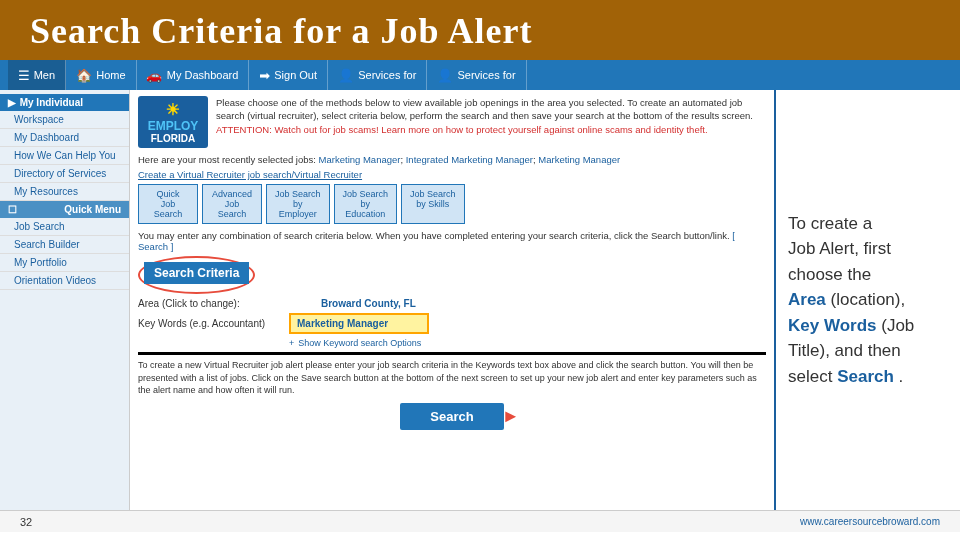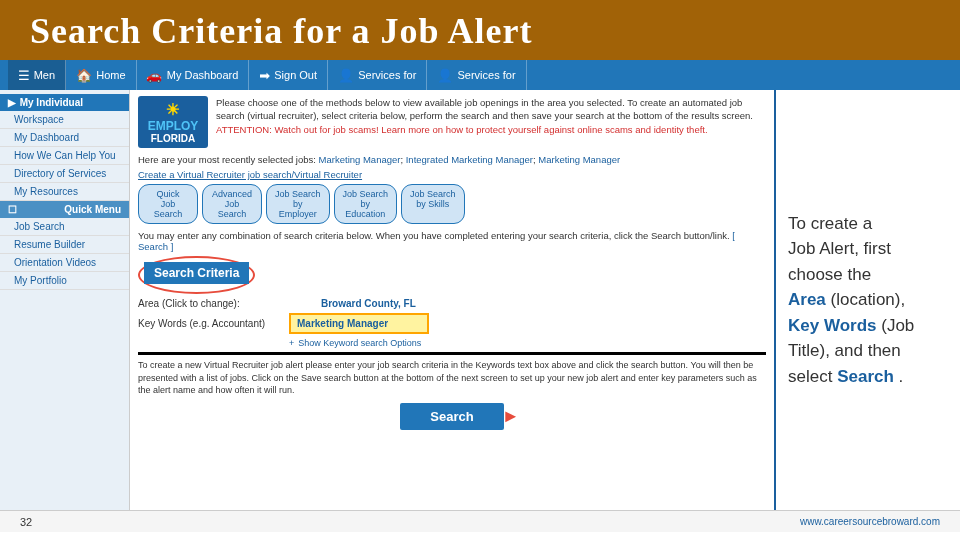--- a/index.html
+++ b/index.html
@@ -157,21 +157,21 @@
       flex-wrap: wrap;
     }
     .tab-item {
       background: #d0e4f5;
       border: 1px solid #2176b8;
       color: #1a5f9e;
       font-size: 9px;
       padding: 4px 8px;
       text-align: center;
       cursor: pointer;
-      border-radius: 11px;
+      border-radius: 0;
       min-width: 60px;
     }
 
     
     .search-criteria-label {
       background: #2176b8;
       color: #fff;
       font-size: 12px;
       font-weight: bold;
       padding: 4px 10px;
@@ -373,27 +373,27 @@
       <span>My Resources</span>
     </div>
     <div class="sidebar-subheader">
       <span>☐</span>
       <span>Quick Menu</span>
     </div>
     <div class="sidebar-quick-item">
       <span>Job Search</span>
     </div>
     <div class="sidebar-quick-item">
-      <span>Resume Builder</span>
+      <span>Search Builder</span>
+    </div>
+    <div class="sidebar-quick-item">
+      <span>My Portfolio</span>
     </div>
     <div class="sidebar-quick-item">
       <span>Orientation Videos</span>
-    </div>
-    <div class="sidebar-quick-item">
-      <span>My Portfolio</span>
     </div>
   </div>
 
   <div class="right-content">
 
     <div class="center-panel">
 
       <div class="top-section">
 
         <div class="logo-area">

